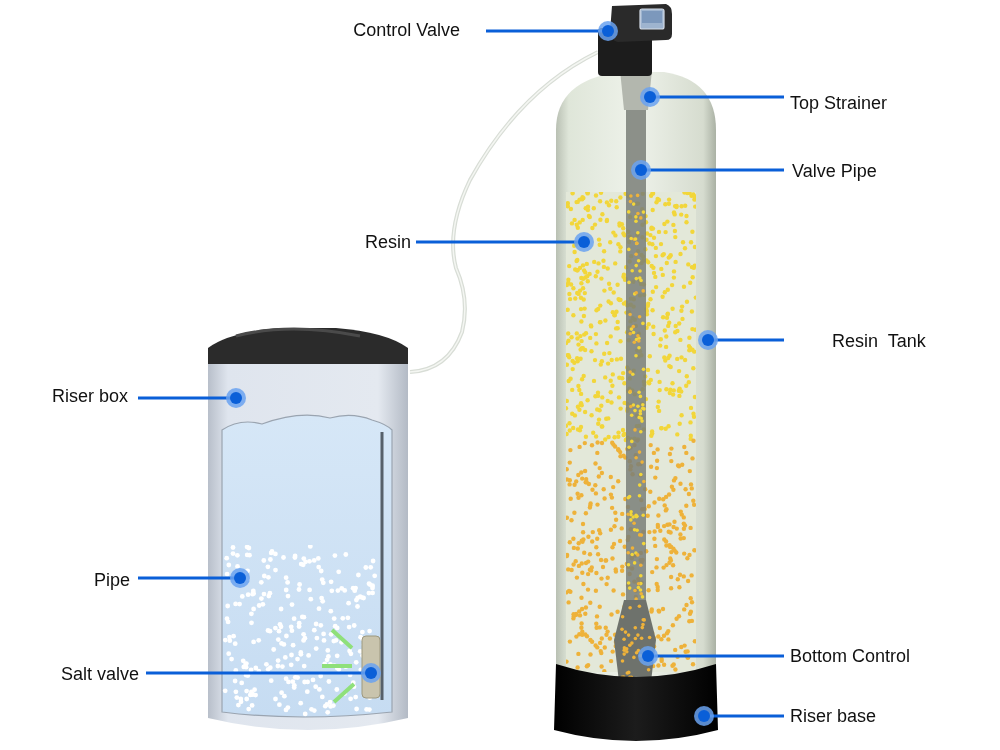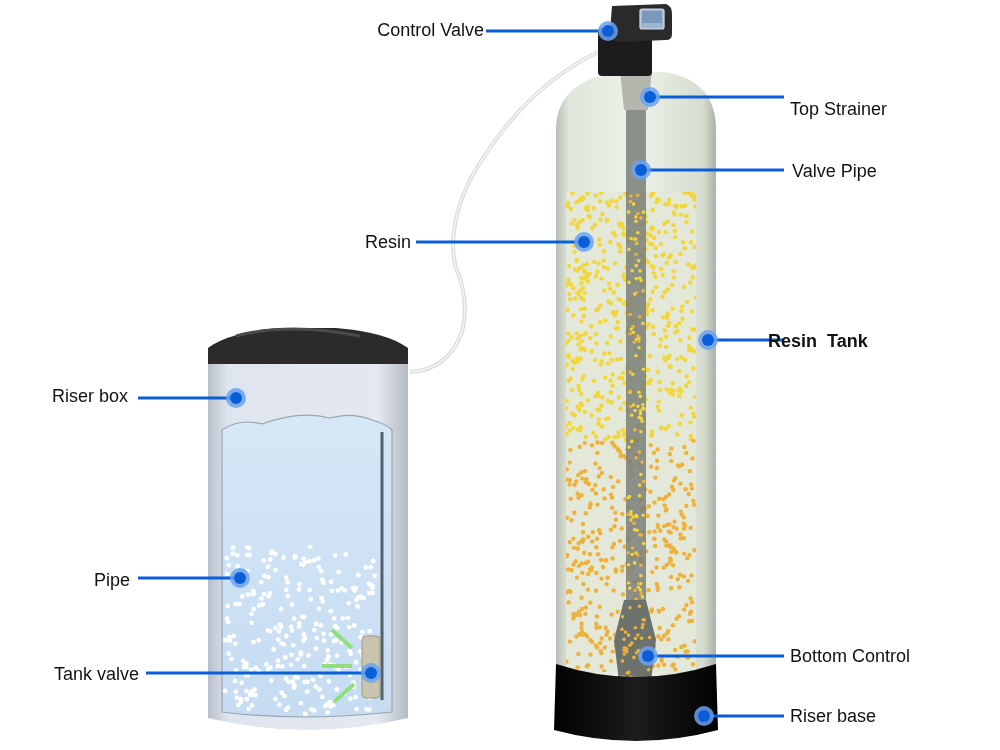--- a/index.html
+++ b/index.html
@@ -1440,22 +1440,22 @@
         <circle cx="648" cy="656" r="6" fill="#0a5fd8"></circle>
       </g>
       <g>
         <line x1="704" x2="784" y1="716" y2="716" stroke="#0a5fd8" stroke-width="3"></line>
         <circle cx="704" cy="716" r="10" fill="#6aa2f0" opacity="0.85"></circle>
         <circle cx="704" cy="716" r="6" fill="#0a5fd8"></circle>
       </g>
     </g>
 </svg>
 
-<div class="label left" style="right:516px; top:20px;">Control Valve</div>
-<div class="label right" style="left:790px; top:99px;">Top Strainer</div>
+<div class="label left" style="right:540px; top:20px;">Control Valve</div>
+<div class="label right" style="left:790px; top:93px;">Top Strainer</div>
 <div class="label right" style="left:792px; top:161px;">Valve Pipe</div>
 <div class="label left" style="right:589px; top:232px;">Resin</div>
-<div class="label right" style="left:768px; top:331px;font-weight:bold;">Resin  Tank</div>
+<div class="label right" style="left:832px; top:331px;">Resin  Tank</div>
 <div class="label left" style="right:872px; top:386px;">Riser box</div>
 <div class="label left" style="right:870px; top:570px;">Pipe</div>
-<div class="label left" style="right:861px; top:664px;">Tank valve</div>
+<div class="label left" style="right:861px; top:664px;">Salt valve</div>
 <div class="label right" style="left:790px; top:646px;">Bottom Control</div>
 <div class="label right" style="left:790px; top:706px;">Riser base</div>
 
 </body></html>

